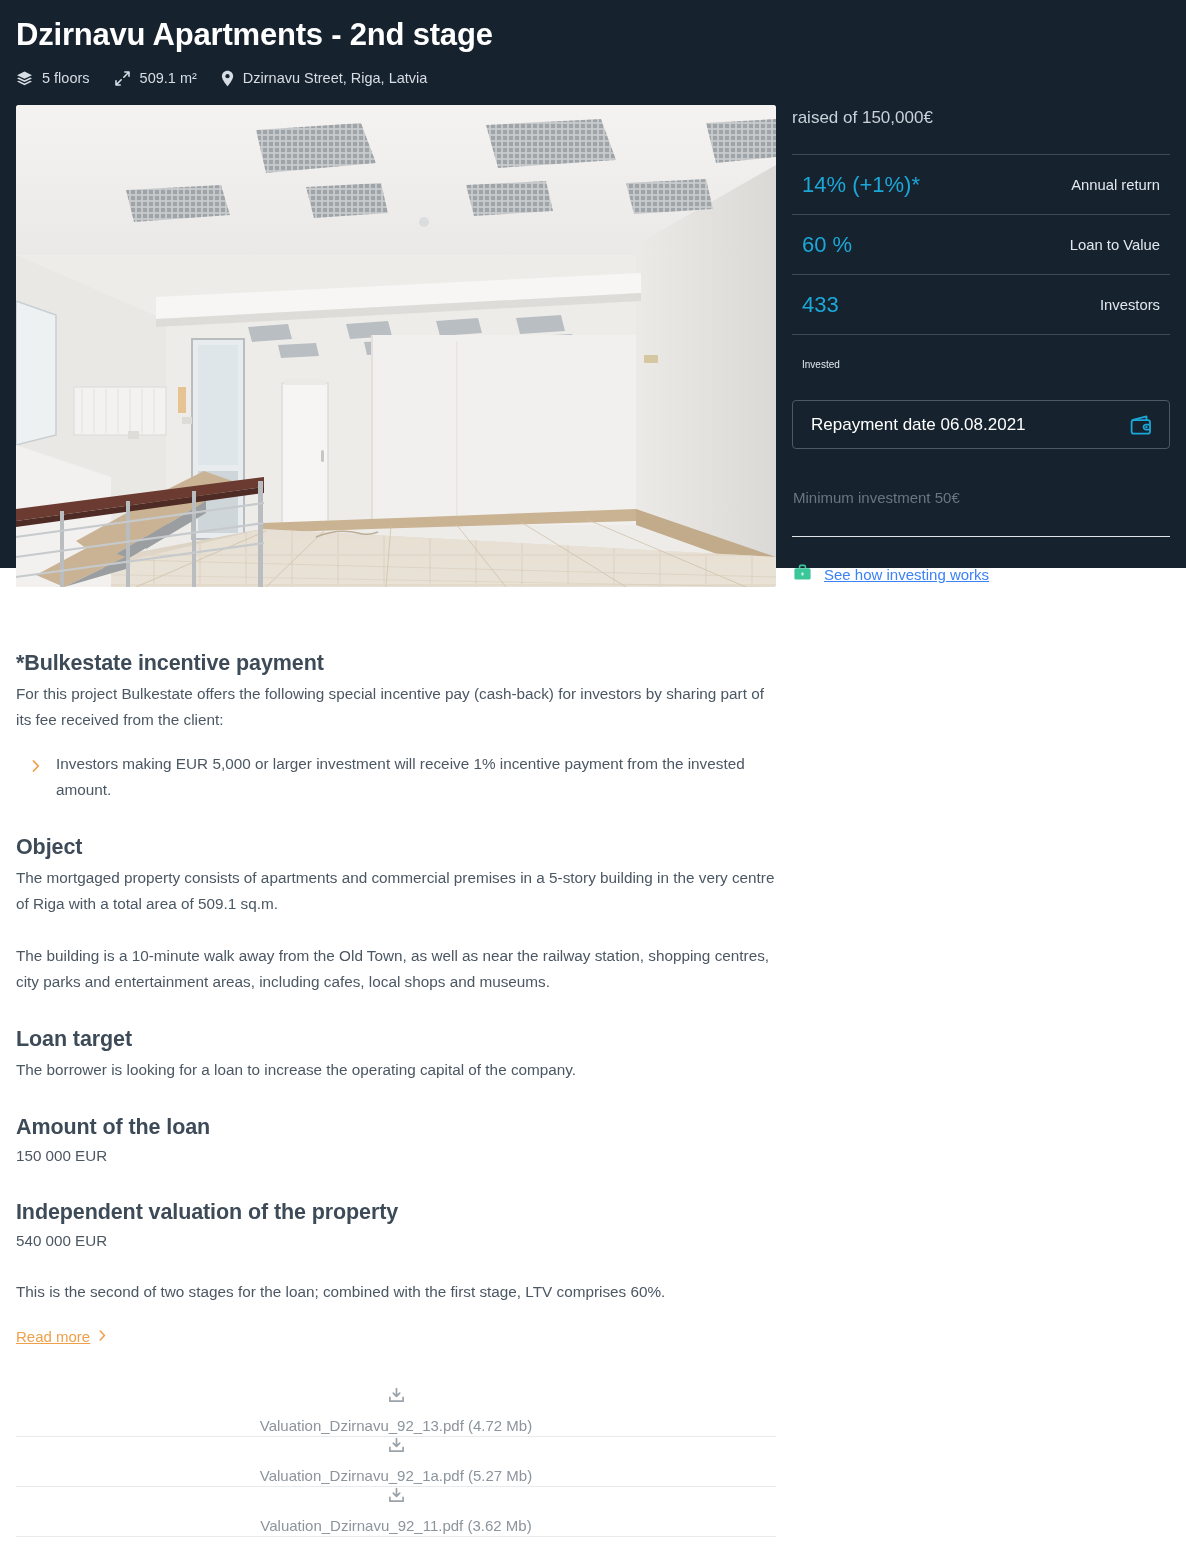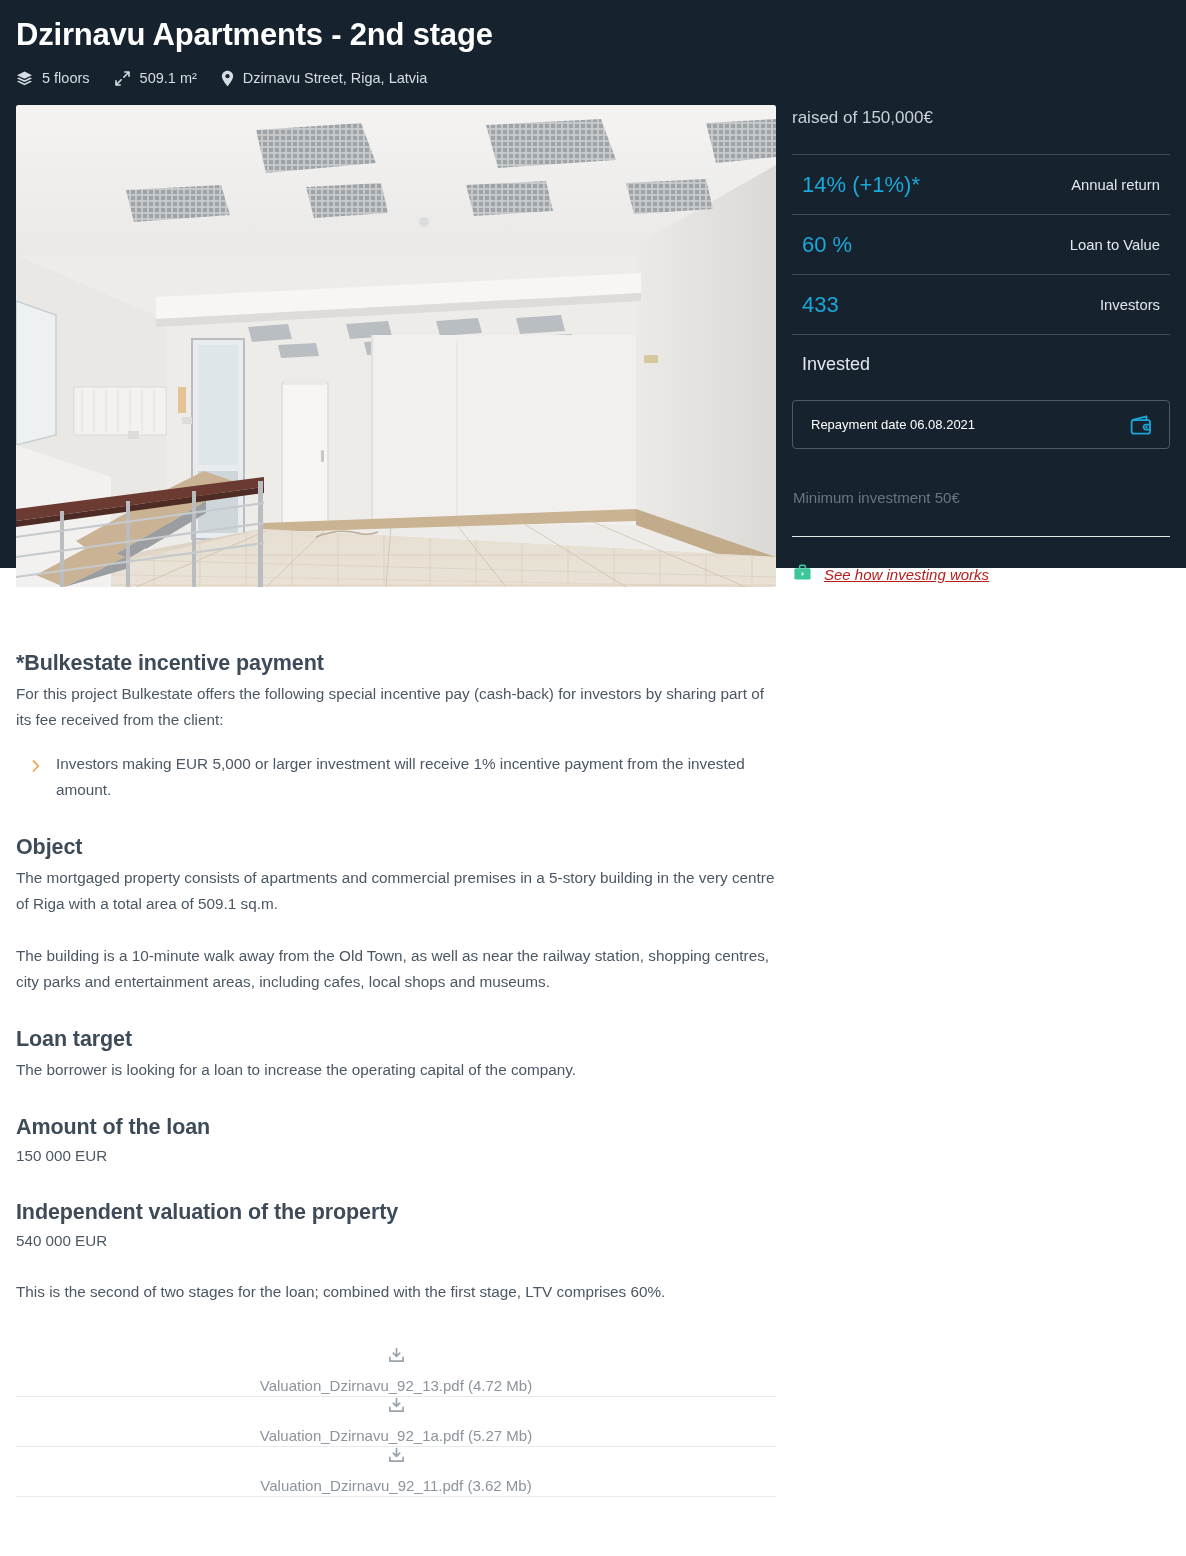--- a/index.html
+++ b/index.html
@@ -108,36 +108,36 @@
     font-size: 22px;
     line-height: 26px;
   }
   .stat-label {
     color: #e2e8ee;
     font-size: 14.8px;
   }
   .stat-row.single { justify-content: flex-start; }
   .stat-row.single .stat-label-left {
     color: #e2e8ee;
-    font-size: 18px;
+    font-size: 10px;
   }
 
   .repayment-box {
     margin-top: 6px;
     height: 49px;
     border: 1px solid #4a5a67;
     border-radius: 4px;
     display: flex;
     align-items: center;
     justify-content: space-between;
     padding: 0 16px 0 18px;
   }
   .repayment-text {
     color: #ffffff;
-    font-size: 13px;
+    font-size: 17px;
   }
   .wallet-icon svg { display: block; }
 
   
   .sidebar-below { padding-top: 40px; }
   .min-invest {
     color: #6a7580;
     font-size: 15px;
     padding-left: 1px;
   }
@@ -146,25 +146,24 @@
     margin-top: 30px;
   }
   .invest-link-row {
     display: flex;
     align-items: center;
     gap: 12px;
     margin-top: 27px;
     padding-left: 1px;
   }
   .invest-link {
-    color: #b91c1c;
+    color: #3b82f6;
     font-size: 15px;
     text-decoration: underline;
     cursor: pointer;
-    font-style: italic;
   }
 
   
   .article { padding-top: 62px; width: 760px; }
   .h-sec {
     color: #3d4a57;
     font-size: 21.5px;
     font-weight: bold;
     line-height: 28px;
     letter-spacing: -0.1px;
@@ -444,20 +443,28 @@
         <p class="p-body">The borrower is looking for a loan to increase the operating capital of the company.</p>
 
         <h2 class="h-sec sec-gap">Amount of the loan</h2>
         <p class="value-line">150 000 EUR</p>
 
         <h2 class="h-sec sec-gap">Independent valuation of the property</h2>
         <p class="value-line">540 000 EUR</p>
 
         <p class="p-body p-gap">This is the second of two stages for the loan; combined with the first stage, LTV comprises 60%.</p>
 
+        <div class="read-more-row">
+          <span class="read-more">Read more</span>
+          <span>
+            <svg width="7" height="11" viewBox="0 0 7 11">
+              <path d="M1.3 1 L5.4 5.5 L1.3 10" stroke="#f0a04b" stroke-width="1.6" fill="none" stroke-linecap="round" stroke-linejoin="round"></path>
+            </svg>
+          </span>
+        </div>
 
       </div>
 
       <div class="attachments">
 
         <div class="attach-row">
           <span class="dl-icon">
             <svg width="17" height="17" viewBox="0 0 17 17">
               <path d="M8.5 1.6 L8.5 8.6 M5.3 6.1 L8.5 9.3 L11.7 6.1" stroke="#9aa2aa" stroke-width="1.7" fill="none" stroke-linecap="round" stroke-linejoin="round"></path>
               <path d="M1.9 10.4 L1.9 14.2 L15.1 14.2 L15.1 10.4" stroke="#9aa2aa" stroke-width="1.7" fill="none" stroke-linecap="round" stroke-linejoin="round"></path>

